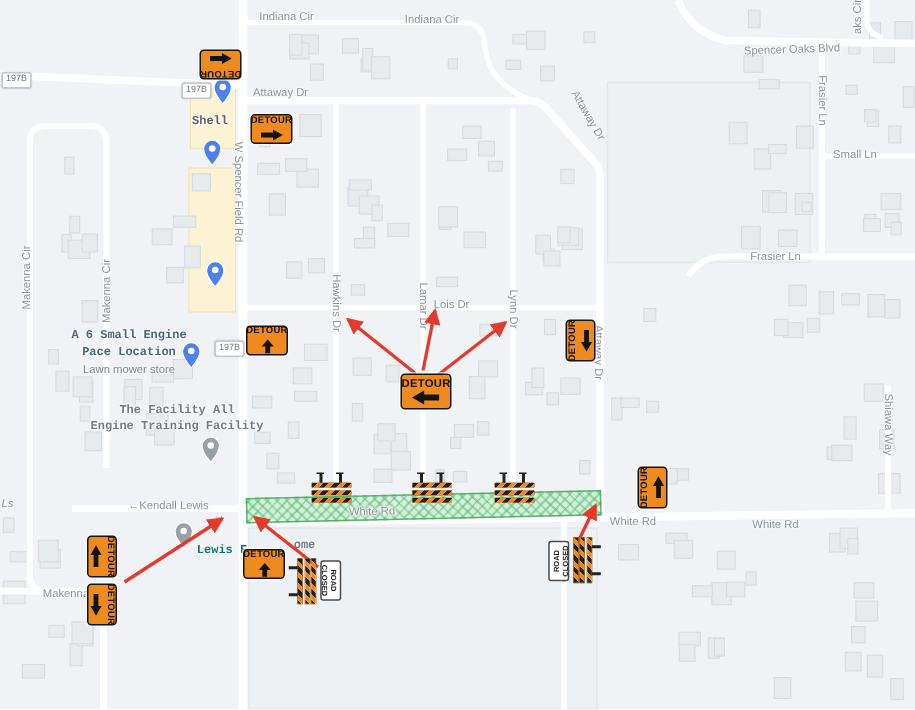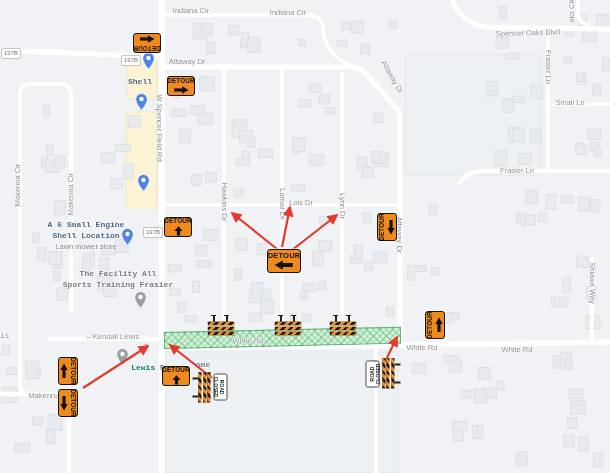--- a/index.html
+++ b/index.html
@@ -305,30 +305,30 @@
       <div class="pin" style="left: 134.5px; top: 93px;"><svg width="13" height="18" viewBox="0 0 13 18">
           <path d="M6.5,0.5 C3.2,0.5 0.7,3 0.7,6.2 c0,4.4 5.8,11 5.8,11 s5.8,-6.6 5.8,-11 C12.3,3 9.8,0.5 6.5,0.5 Z" fill="#4f82e8" stroke="#ffffff" stroke-width="0.8"></path>
           <circle cx="6.5" cy="6" r="2.2" fill="#ffffff"></circle>
         </svg></div>
       <div class="pin" style="left: 136.5px; top: 174px;"><svg width="13" height="18" viewBox="0 0 13 18">
           <path d="M6.5,0.5 C3.2,0.5 0.7,3 0.7,6.2 c0,4.4 5.8,11 5.8,11 s5.8,-6.6 5.8,-11 C12.3,3 9.8,0.5 6.5,0.5 Z" fill="#4f82e8" stroke="#ffffff" stroke-width="0.8"></path>
           <circle cx="6.5" cy="6" r="2.2" fill="#ffffff"></circle>
         </svg></div>
       <div class="poi" style="left: 86px; top: 235px; transform: translate(-50%, -50%); color: rgb(74, 101, 133);">
         <div class="nm">A 6 Small Engine</div>
-        <div class="nm">Shell Location</div>
+        <div class="nm">Pace Location</div>
         <div class="sb">Lawn mower store</div>
       </div>
       <div class="pin" style="left: 120.5px; top: 228px;"><svg width="13" height="18" viewBox="0 0 13 18">
           <path d="M6.5,0.5 C3.2,0.5 0.7,3 0.7,6.2 c0,4.4 5.8,11 5.8,11 s5.8,-6.6 5.8,-11 C12.3,3 9.8,0.5 6.5,0.5 Z" fill="#4f82e8" stroke="#ffffff" stroke-width="0.8"></path>
           <circle cx="6.5" cy="6" r="2.2" fill="#ffffff"></circle>
         </svg></div>
       <div class="poi" style="left: 118px; top: 279px; transform: translate(-50%, -50%); color: rgb(117, 123, 130);">
         <div class="nm">The Facility All</div>
-        <div class="nm">Sports Training Frasier</div>
+        <div class="nm">Engine Training Facility</div>
       </div>
       <div class="pin" style="left: 133.5px; top: 291px;"><svg width="13" height="18" viewBox="0 0 13 18">
           <path d="M6.5,0.5 C3.2,0.5 0.7,3 0.7,6.2 c0,4.4 5.8,11 5.8,11 s5.8,-6.6 5.8,-11 C12.3,3 9.8,0.5 6.5,0.5 Z" fill="#99a0a6" stroke="#ffffff" stroke-width="0.8"></path>
           <circle cx="6.5" cy="6" r="2.2" fill="#ffffff"></circle>
         </svg></div>
       <div class="poi" style="left: 148px; top: 367px; transform: translate(-50%, -50%); color: #0f766e;">
         <div class="nm">Lewis F</div>
       </div>
       <div class="pin" style="left: 115.5px; top: 348px;"><svg width="13" height="18" viewBox="0 0 13 18">
           <path d="M6.5,0.5 C3.2,0.5 0.7,3 0.7,6.2 c0,4.4 5.8,11 5.8,11 s5.8,-6.6 5.8,-11 C12.3,3 9.8,0.5 6.5,0.5 Z" fill="#99a0a6" stroke="#ffffff" stroke-width="0.8"></path>

